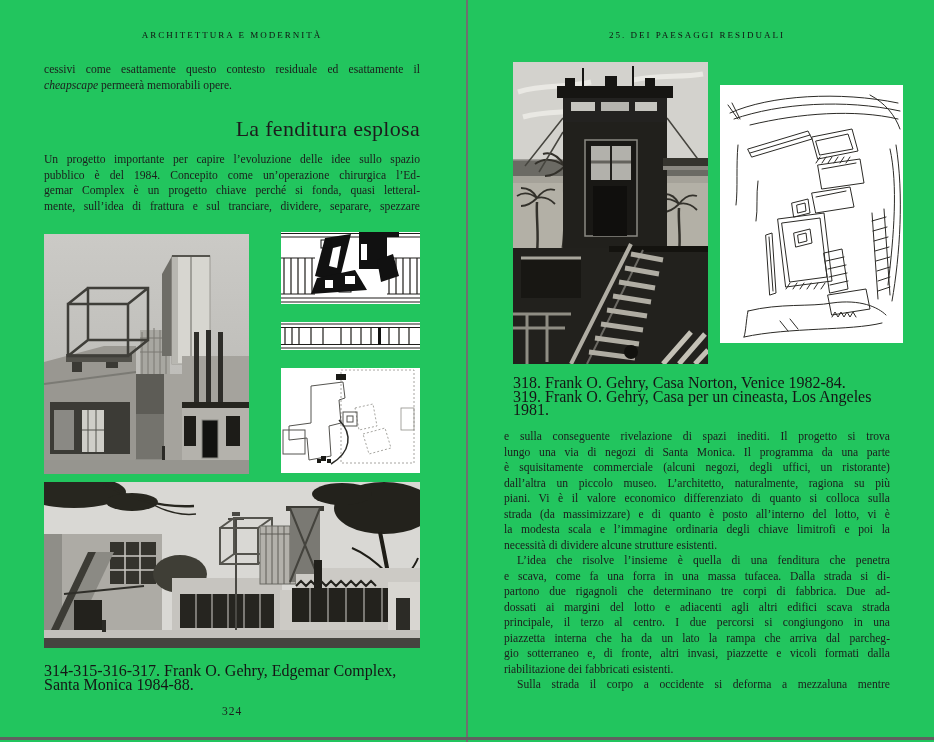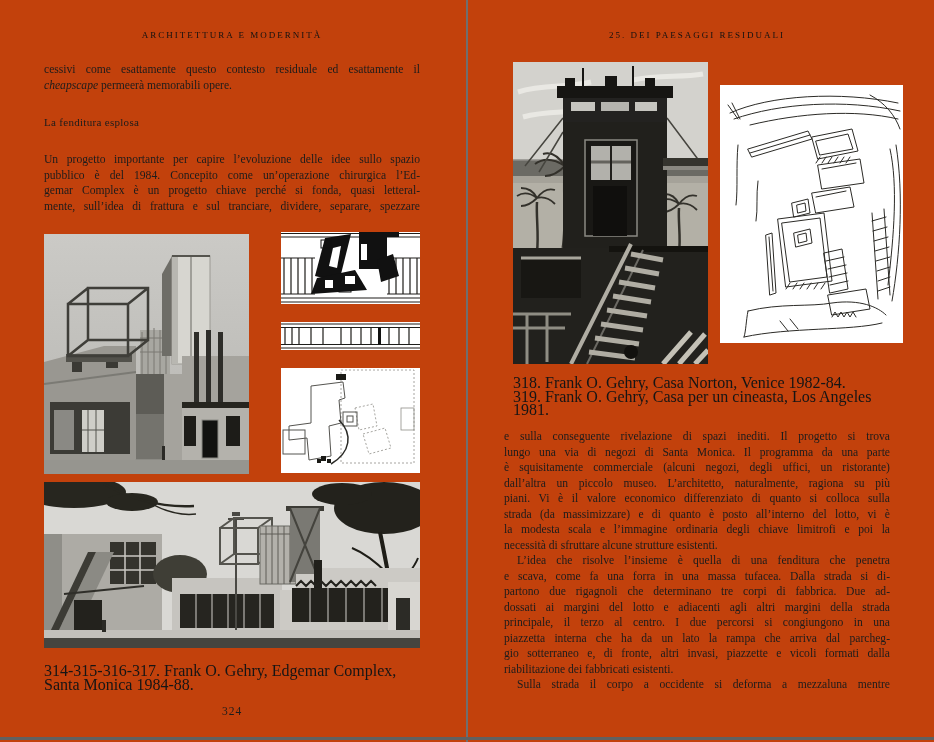--- a/index.html
+++ b/index.html
@@ -1,34 +1,34 @@
 <!DOCTYPE html>
 <html><head>
 <meta charset="utf-8">
 <style>
   html,body{margin:0;padding:0;background:#ffffff;}
-  .spread{position:relative;width:934px;height:742px;background:#c2410c;overflow:hidden;
+  .spread{position:relative;width:934px;height:742px;background:#22c55e;overflow:hidden;
           font-family:"Liberation Serif", serif;color:#1c1c1c;}
   .page{position:absolute;top:0;height:742px;}
   .page.left{left:0;width:466px;}
   .page.right{left:468px;width:421px;}
   .gutter{position:absolute;left:466px;top:0;width:2px;height:742px;background:#6f6f6f;}
   .bottom-rule{position:absolute;left:0;top:737px;width:934px;height:3px;background:#606060;}
   .running-head{position:absolute;top:30px;text-align:center;font-size:9px;letter-spacing:2px;
                 color:#111;}
   .lp-col{left:44px;width:376px;}
   .rp-col{left:36px;width:386px;}
   .abs{position:absolute;}
   .bodytext{font-size:11.6px;line-height:15.5px;}
   .jline{text-align:justify;text-align-last:justify;overflow:hidden;white-space:normal;}
   .jline.ragged{text-align-last:left;}
   .jline.indent{text-indent:13px;}
   .ital{font-style:italic;}
-  .section-heading{position:absolute;margin:0;font-weight:normal;font-size:11px;
-                   text-align:left;letter-spacing:0.3px;}
+  .section-heading{position:absolute;margin:0;font-weight:normal;font-size:22px;
+                   text-align:right;letter-spacing:0.3px;}
   .caption{position:absolute;font-size:16px;line-height:13.5px;color:#151515;}
   .pagenum{position:absolute;top:705px;text-align:center;font-size:11.5px;letter-spacing:1px;}
   .fig{position:absolute;}
   .fig svg{display:block;}
 </style>
 </head>
 <body>
 
 <div class="spread">
 
@@ -341,28 +341,28 @@
     </div>
 
     <div class="abs rp-col bodytext" style="top:429px;">
         <div class="jline">e sulla conseguente rivelazione di spazi inediti. Il progetto si trova</div>
         <div class="jline">lungo una via di negozi di Santa Monica. Il programma da una parte</div>
         <div class="jline">è squisitamente commerciale (alcuni negozi, degli uffici, un ristorante)</div>
         <div class="jline">dall’altra un piccolo museo. L’architetto, naturalmente, ragiona su più</div>
         <div class="jline">piani. Vi è il valore economico differenziato di quanto si colloca sulla</div>
         <div class="jline">strada (da massimizzare) e di quanto è posto all’interno del lotto, vi è</div>
         <div class="jline">la modesta scala e l’immagine ordinaria degli chiave limitrofi e poi la</div>
-        <div class="jline ragged">necessità di sfruttare alcune strutture esistenti.</div>
+        <div class="jline ragged">necessità di dividere alcune strutture esistenti.</div>
       </div>
 
     <div class="abs rp-col bodytext" style="top:553px;">
         <div class="jline indent">L’idea che risolve l’insieme è quella di una fenditura che penetra</div>
         <div class="jline">e scava, come fa una forra in una massa tufacea. Dalla strada si di-</div>
         <div class="jline">partono due rigagnoli che determinano tre corpi di fabbrica. Due ad-</div>
-        <div class="jline">dossati ai margini del lotto e adiacenti agli altri margini della strada</div>
+        <div class="jline">dossati ai margini del lotto e adiacenti agli altri edifici scava strada</div>
         <div class="jline">principale, il terzo al centro. I due percorsi si congiungono in una</div>
         <div class="jline">piazzetta interna che ha da un lato la rampa che arriva dal parcheg-</div>
         <div class="jline">gio sotterraneo e, di fronte, altri invasi, piazzette e vicoli formati dalla</div>
         <div class="jline ragged">riabilitazione dei fabbricati esistenti.</div>
       </div>
 
     <div class="abs rp-col bodytext" style="top:677px;">
         <div class="jline indent">Sulla strada il corpo a occidente si deforma a mezzaluna mentre</div>
       </div>
 

